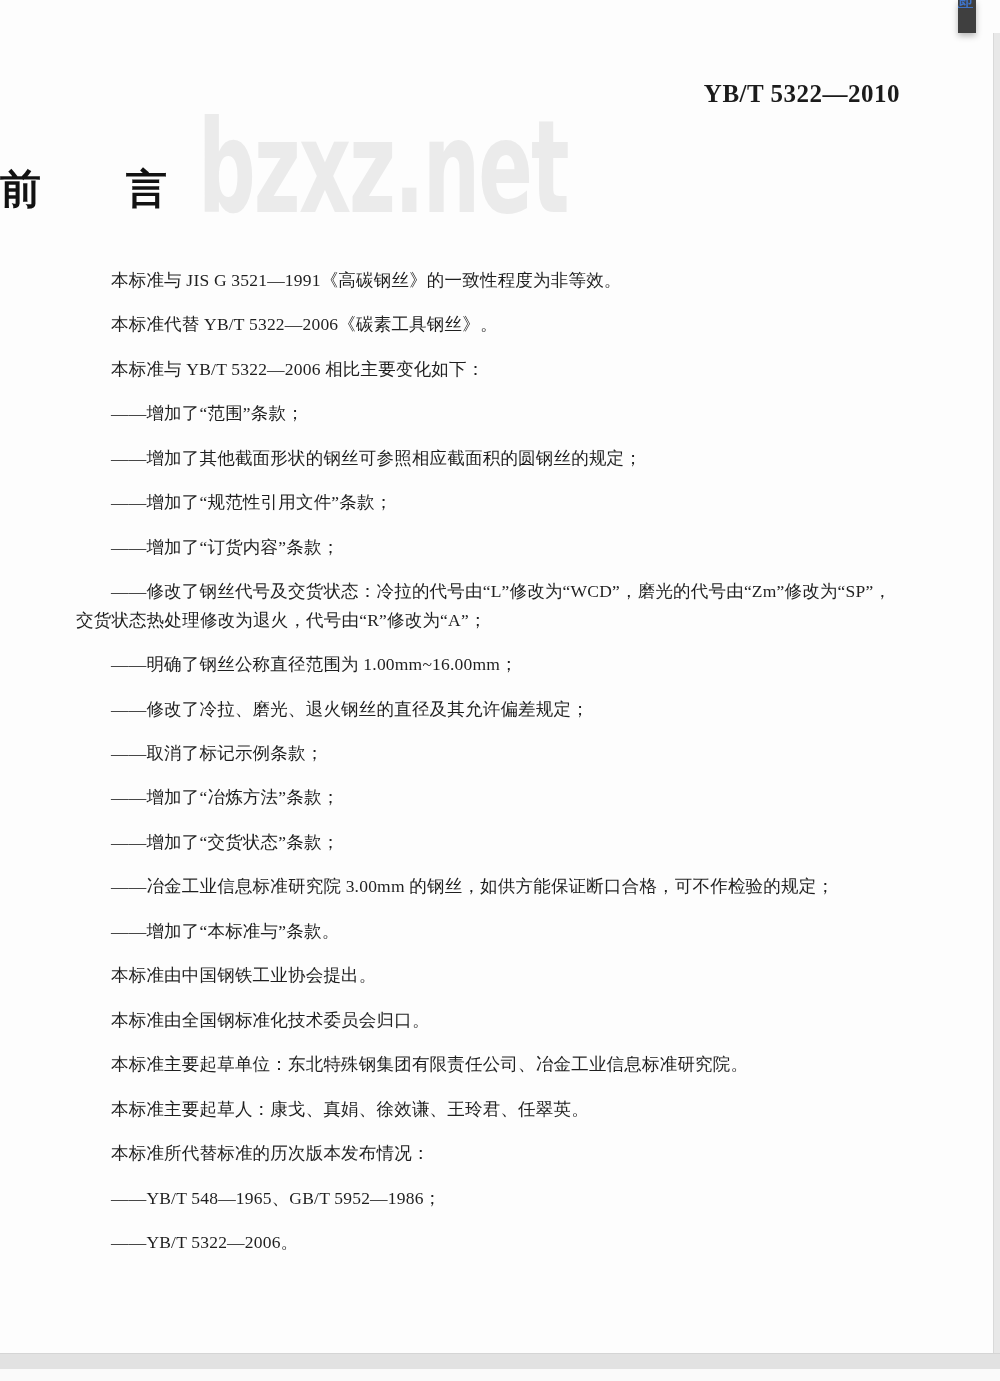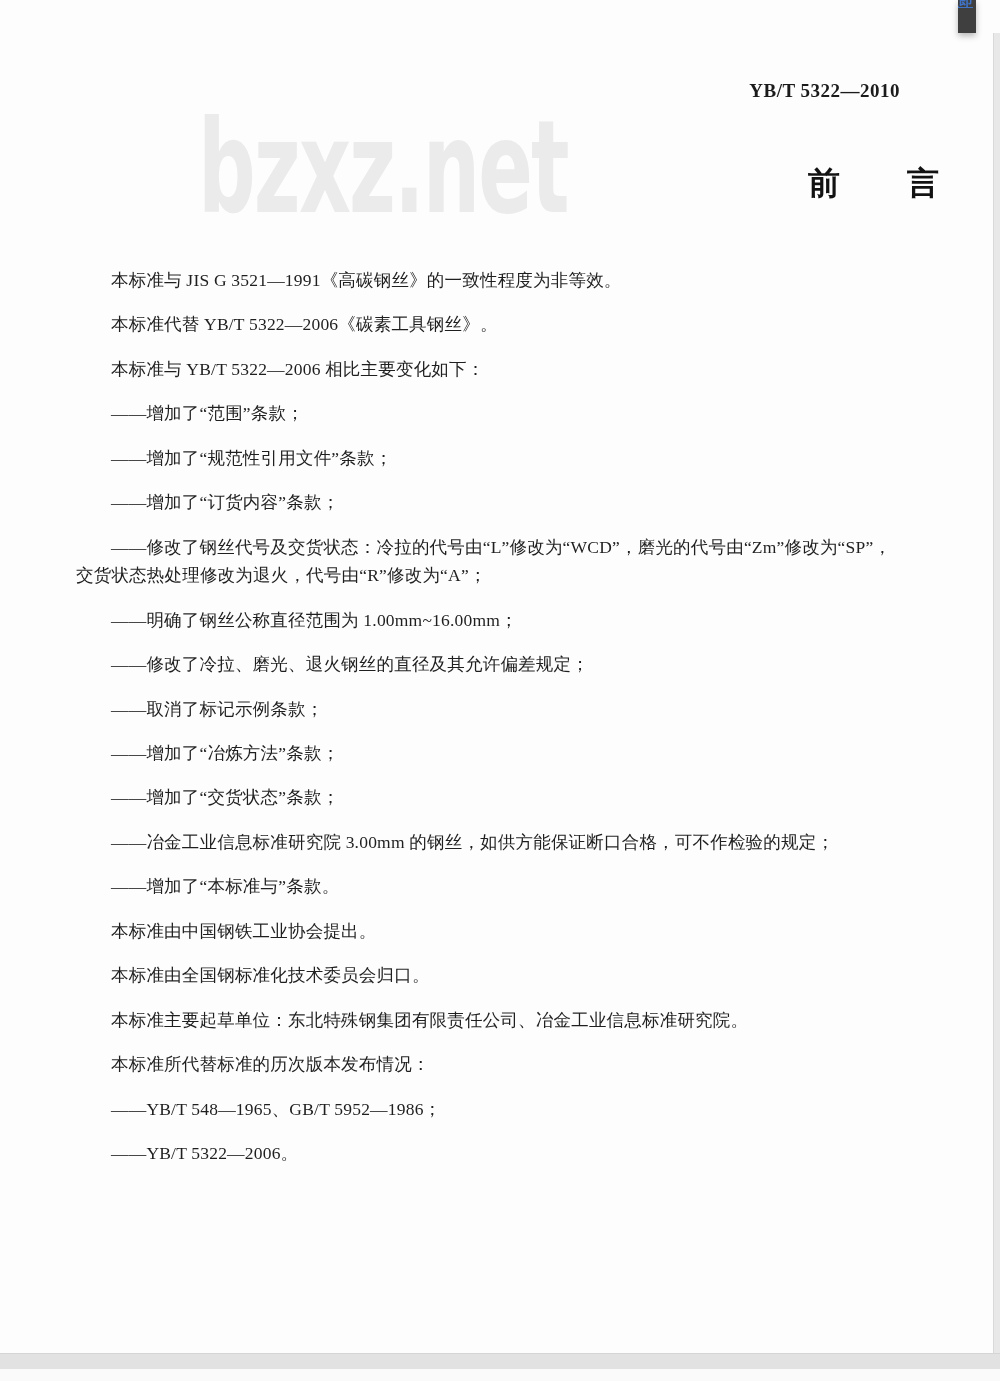--- a/index.html
+++ b/index.html
@@ -27,31 +27,31 @@
     color: #ebebeb;
     transform: scaleX(0.63);
     transform-origin: left top;
     white-space: nowrap;
     user-select: none;
   }
   .std-number {
     position: absolute;
     top: 80px; left: 0; right: 100px;
     text-align: right;
-    font-size: 19px;
+    font-size: 25px;
     font-weight: bold;
     letter-spacing: 0.5px;
     color: #1b1b1b;
   }
   .doc-title {
     position: absolute;
     top: 162px; left: 0; right: 60px;
     margin: 0;
-    text-align: right;
-    font-size: 32px;
+    text-align: left;
+    font-size: 41px;
     font-weight: bold;
     letter-spacing: 1px;
     color: #121212;
   }
   .doc-body {
     position: absolute;
     left: 60px; top: 250px;
     width: 856px;
     font-size: 17.5px;
     line-height: 28.45px;
@@ -114,33 +114,35 @@
 
   <div class="std-number">YB/T 5322—2010</div>
 
   <h1 class="doc-title">前　　言</h1>
 
   <div class="doc-body">
     <p>本标准与 JIS G 3521—1991《高碳钢丝》的一致性程度为非等效。</p>
     <p>本标准代替 YB/T 5322—2006《碳素工具钢丝》。</p>
     <p>本标准与 YB/T 5322—2006 相比主要变化如下：</p>
     <p>——增加了“范围”条款；</p>
+    <p>——增加了其他截面形状的钢丝可参照相应截面积的圆钢丝的规定；</p>
     <p>——增加了“规范性引用文件”条款；</p>
     <p>——增加了“订货内容”条款；</p>
     <p>——修改了钢丝代号及交货状态：冷拉的代号由“L”修改为“WCD”，磨光的代号由“Zm”修改为“SP”，交货状态热处理修改为退火，代号由“R”修改为“A”；</p>
     <p>——明确了钢丝公称直径范围为 1.00mm~16.00mm；</p>
     <p>——修改了冷拉、磨光、退火钢丝的直径及其允许偏差规定；</p>
     <p>——取消了标记示例条款；</p>
     <p>——增加了“冶炼方法”条款；</p>
     <p>——增加了“交货状态”条款；</p>
     <p>——冶金工业信息标准研究院 3.00mm 的钢丝，如供方能保证断口合格，可不作检验的规定；</p>
     <p>——增加了“本标准与”条款。</p>
     <p>本标准由中国钢铁工业协会提出。</p>
     <p>本标准由全国钢标准化技术委员会归口。</p>
     <p>本标准主要起草单位：东北特殊钢集团有限责任公司、冶金工业信息标准研究院。</p>
+    <p>本标准主要起草人：康戈、真娟、徐效谦、王玲君、任翠英。</p>
     <p>本标准所代替标准的历次版本发布情况：</p>
     <p>——YB/T 548—1965、GB/T 5952—1986；</p>
     <p>——YB/T 5322—2006。</p>
   </div>
 
   <div class="right-strip"></div>
 
   <div class="corner-box">
     <span class="corner-link">立即</span>
   </div>

